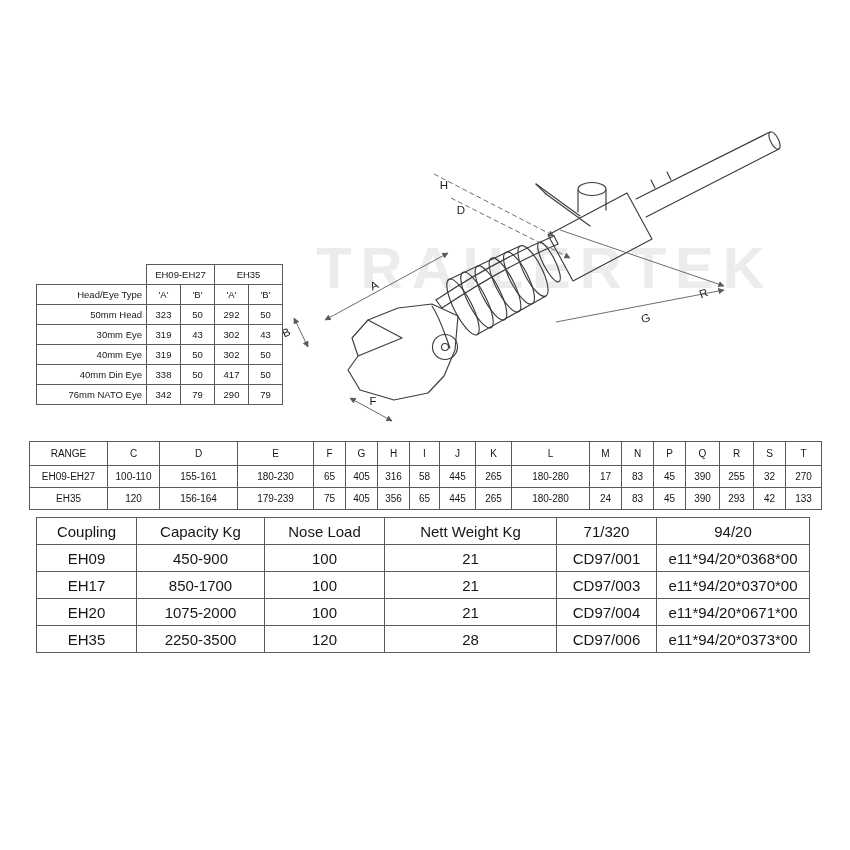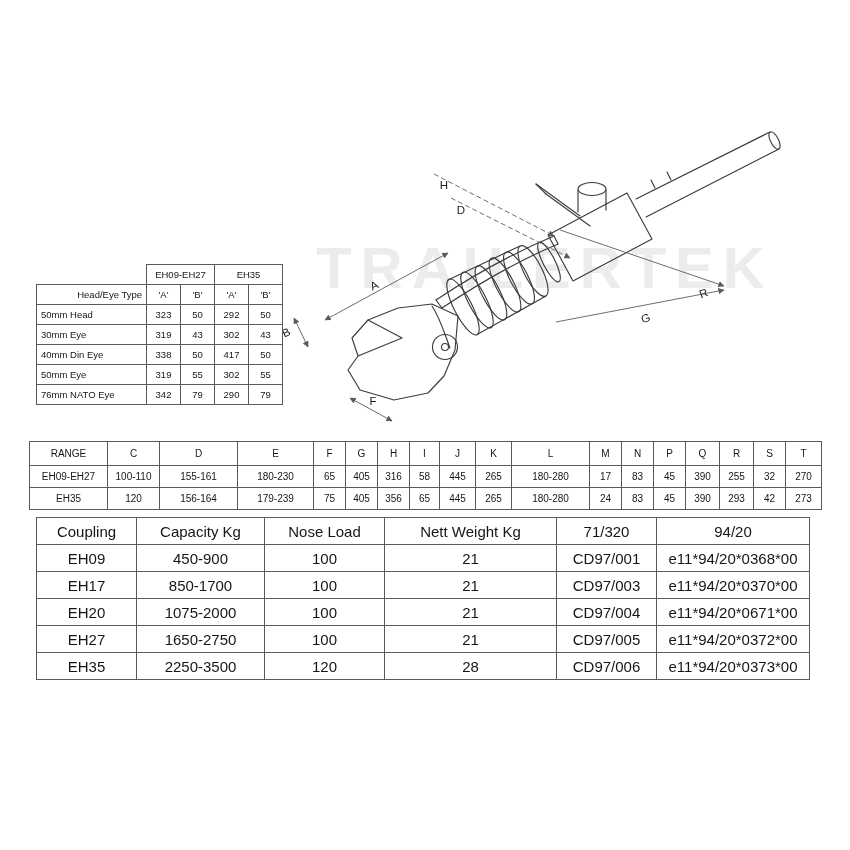--- a/index.html
+++ b/index.html
@@ -19,21 +19,21 @@
 
   table { border-collapse:collapse; background:#fff; }
   th, td { border:1px solid #5a5a5a; text-align:center; font-weight:normal; color:#161616; }
 
   
   .head-eye { position:absolute; left:36px; top:264px; }
   .head-eye table { table-layout:fixed; width:246px; font-size:9.5px; }
   .head-eye th, .head-eye td { height:20px; padding:2px 4px; }
   .head-eye .corner { border:none; background:transparent; }
   .head-eye .type-col { text-align:right; }
-  .head-eye tbody td:first-child { text-align:left; }
+  .head-eye tbody td:first-child { text-align:right; }
 
   
   .range { position:absolute; left:29px; top:441px; }
   .range table { table-layout:fixed; width:792px; font-size:10px; }
   .range th { padding:6px 1px; height:21px; }
   .range td { padding:5px 1px; height:21px; }
 
   
   .coupling { position:absolute; left:36px; top:517px; }
   .coupling table { table-layout:fixed; width:773px; font-size:15px; }
@@ -159,32 +159,32 @@
             <td>50</td>
           </tr>
           <tr>
             <td>30mm Eye</td>
             <td>319</td>
             <td>43</td>
             <td>302</td>
             <td>43</td>
           </tr>
           <tr>
+            <td>40mm Eye</td>
+            <td>319</td>
+            <td>50</td>
+            <td>302</td>
+            <td>50</td>
+          </tr>
+          <tr>
             <td>40mm Din Eye</td>
             <td>338</td>
             <td>50</td>
             <td>417</td>
             <td>50</td>
-          </tr>
-          <tr>
-            <td>50mm Eye</td>
-            <td>319</td>
-            <td>55</td>
-            <td>302</td>
-            <td>55</td>
           </tr>
           <tr>
             <td>76mm NATO Eye</td>
             <td>342</td>
             <td>79</td>
             <td>290</td>
             <td>79</td>
           </tr>
         </tbody>
     </table>
@@ -266,21 +266,21 @@
             <td>65</td>
             <td>445</td>
             <td>265</td>
             <td>180-280</td>
             <td>24</td>
             <td>83</td>
             <td>45</td>
             <td>390</td>
             <td>293</td>
             <td>42</td>
-            <td>273</td>
+            <td>133</td>
           </tr>
         </tbody>
     </table>
   </div>
 
   <div class="coupling">
     <table>
       <colgroup>
         <col style="width:100px">
           <col style="width:128px">
@@ -318,28 +318,20 @@
           </tr>
           <tr>
             <td>EH20</td>
             <td>1075-2000</td>
             <td>100</td>
             <td>21</td>
             <td>CD97/004</td>
             <td>e11*94/20*0671*00</td>
           </tr>
           <tr>
-            <td>EH27</td>
-            <td>1650-2750</td>
-            <td>100</td>
-            <td>21</td>
-            <td>CD97/005</td>
-            <td>e11*94/20*0372*00</td>
-          </tr>
-          <tr>
             <td>EH35</td>
             <td>2250-3500</td>
             <td>120</td>
             <td>28</td>
             <td>CD97/006</td>
             <td>e11*94/20*0373*00</td>
           </tr>
         </tbody>
     </table>
   </div>

